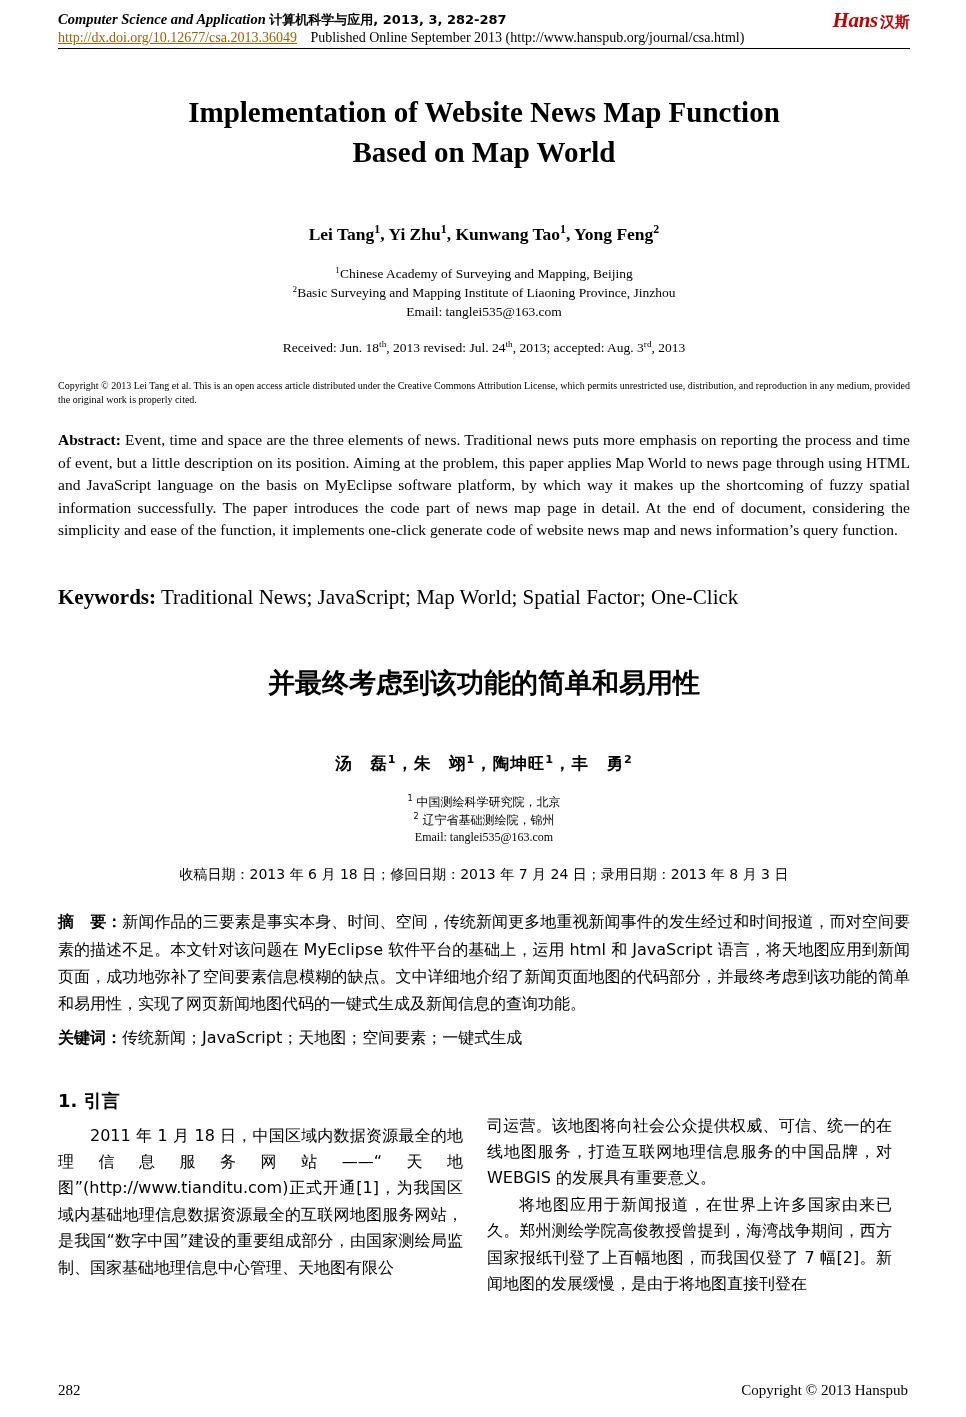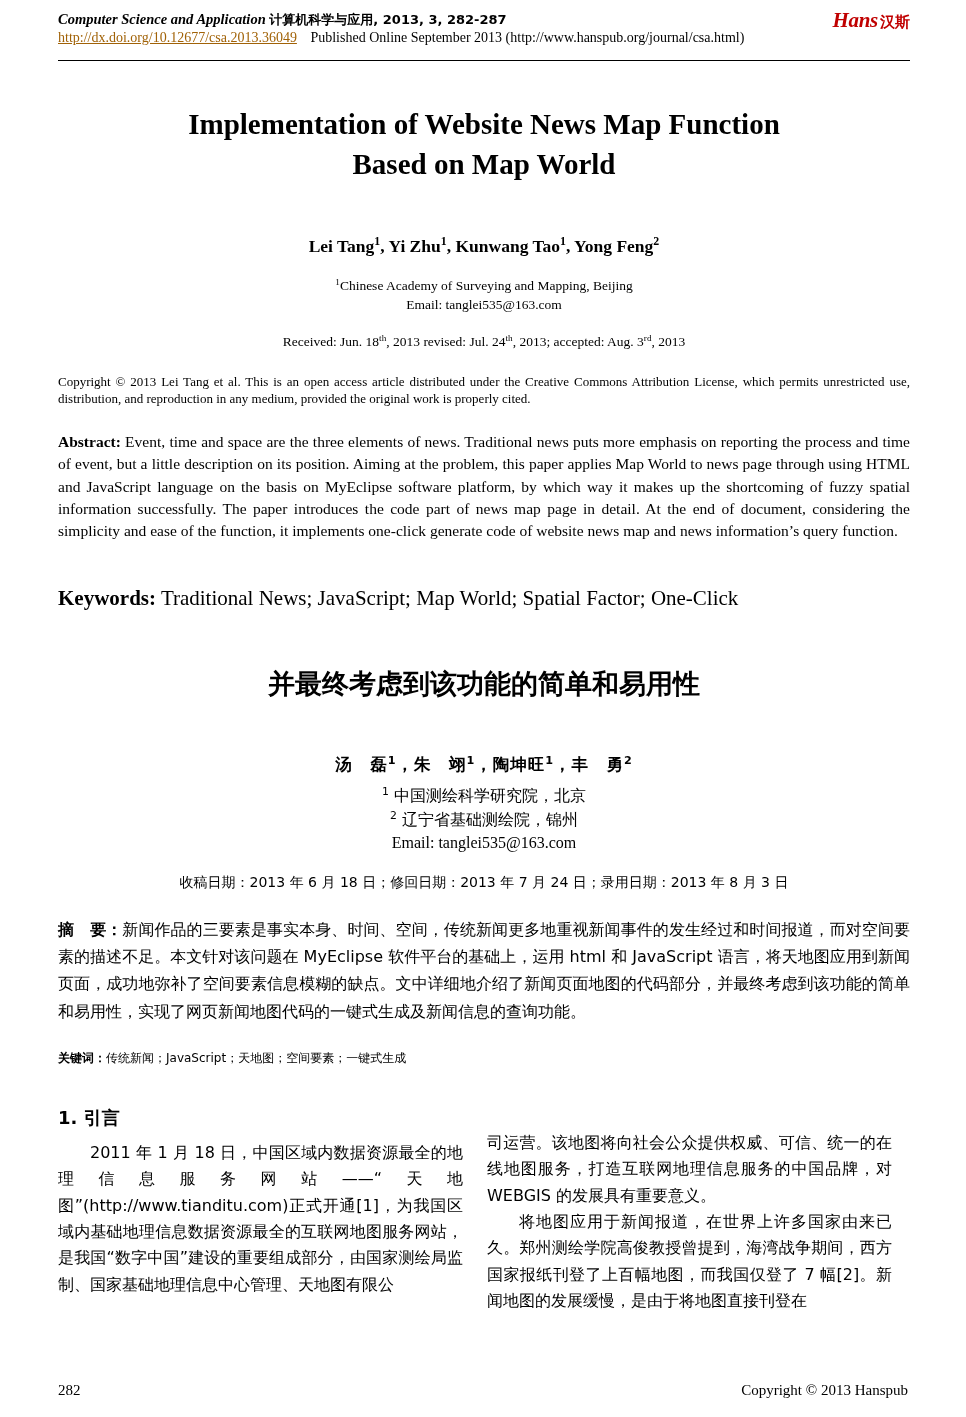--- a/index.html
+++ b/index.html
@@ -27,21 +27,21 @@
     position: absolute;
     left: 58px;
     top: 10px;
     width: 852px;
   }
 
   
   .journal-header {
     position: relative;
     border-bottom: 1.5px solid #000;
-    padding-bottom: 13px;
+    padding-bottom: 1px;
   }
   .jh-line1 {
     font-size: 14.5px;
     line-height: 1.25;
     white-space: nowrap;
   }
   .jh-title-en {
     font-style: italic;
     font-weight: bold;
   }
@@ -109,21 +109,21 @@
     font-size: 13.5px;
   }
   .dates-en {
     text-align: center;
     font-size: 13.5px;
     margin-top: 19px;
   }
   sup { font-size: 0.68em; vertical-align: super; line-height: 0; }
 
   .copyright-note {
-    font-size: 13px;
+    font-size: 10px;
     line-height: 1.35;
     text-align: justify;
     margin-top: 23px;
   }
 
   .abstract-en {
     font-size: 15.5px;
     line-height: 1.45;
     text-align: justify;
     margin-top: 23px;
@@ -146,44 +146,44 @@
   .authors-cn {
     text-align: center;
     font-size: 16.5px;
     font-weight: bold;
     margin-top: 52px;
     font-family: "DejaVu Sans", sans-serif;
     letter-spacing: 1px;
   }
   .affil-cn {
     text-align: center;
-    font-size: 16px;
+    font-size: 12px;
     line-height: 1.45;
-    margin-top: 8px;
+    margin-top: 19px;
     font-family: "DejaVu Sans", sans-serif;
   }
   .affil-cn .em { font-family: "Liberation Serif", serif; }
   .dates-cn {
     text-align: center;
     font-size: 14px;
     margin-top: 20px;
     font-family: "DejaVu Sans", sans-serif;
   }
   .abstract-cn {
     font-size: 16px;
     line-height: 1.7;
     text-align: justify;
     margin-top: 24px;
     font-family: "DejaVu Sans", sans-serif;
   }
   .abstract-cn b { font-weight: bold; }
   .keywords-cn {
-    font-size: 12px;
+    font-size: 16px;
     line-height: 1.6;
-    margin-top: 24px;
+    margin-top: 8px;
     font-family: "DejaVu Sans", sans-serif;
   }
   .keywords-cn b { font-weight: bold; }
 
   
   .section-head {
     font-size: 18px;
     font-weight: bold;
     font-family: "DejaVu Sans", sans-serif;
     margin-top: 38px;
@@ -244,20 +244,21 @@
       <div>Implementation of Website News Map Function</div>
       <div>Based on Map World</div>
     </div>
 
     <div class="authors-en">
       Lei Tang<sup>1</sup>, Yi Zhu<sup>1</sup>, Kunwang Tao<sup>1</sup>, Yong Feng<sup>2</sup>
     </div>
 
     <div class="affil">
       <div><sup>1</sup><span>Chinese Academy of Surveying and Mapping, Beijing</span></div>
+      <div><sup>2</sup><span>Basic Surveying and Mapping Institute of Liaoning Province, Jinzhou</span></div>
       <div class="email-line">Email: tanglei535@163.com</div>
     </div>
 
     <div class="dates-en">
       Received: Jun. 18<sup>th</sup>, 2013 revised: Jul. 24<sup>th</sup>, 2013; accepted: Aug. 3<sup>rd</sup>, 2013
     </div>
 
     <div class="copyright-note">Copyright © 2013 Lei Tang et al. This is an open access article distributed under the Creative Commons Attribution License, which permits unrestricted use, distribution, and reproduction in any medium, provided the original work is properly cited.</div>
 
     <div class="abstract-en">

